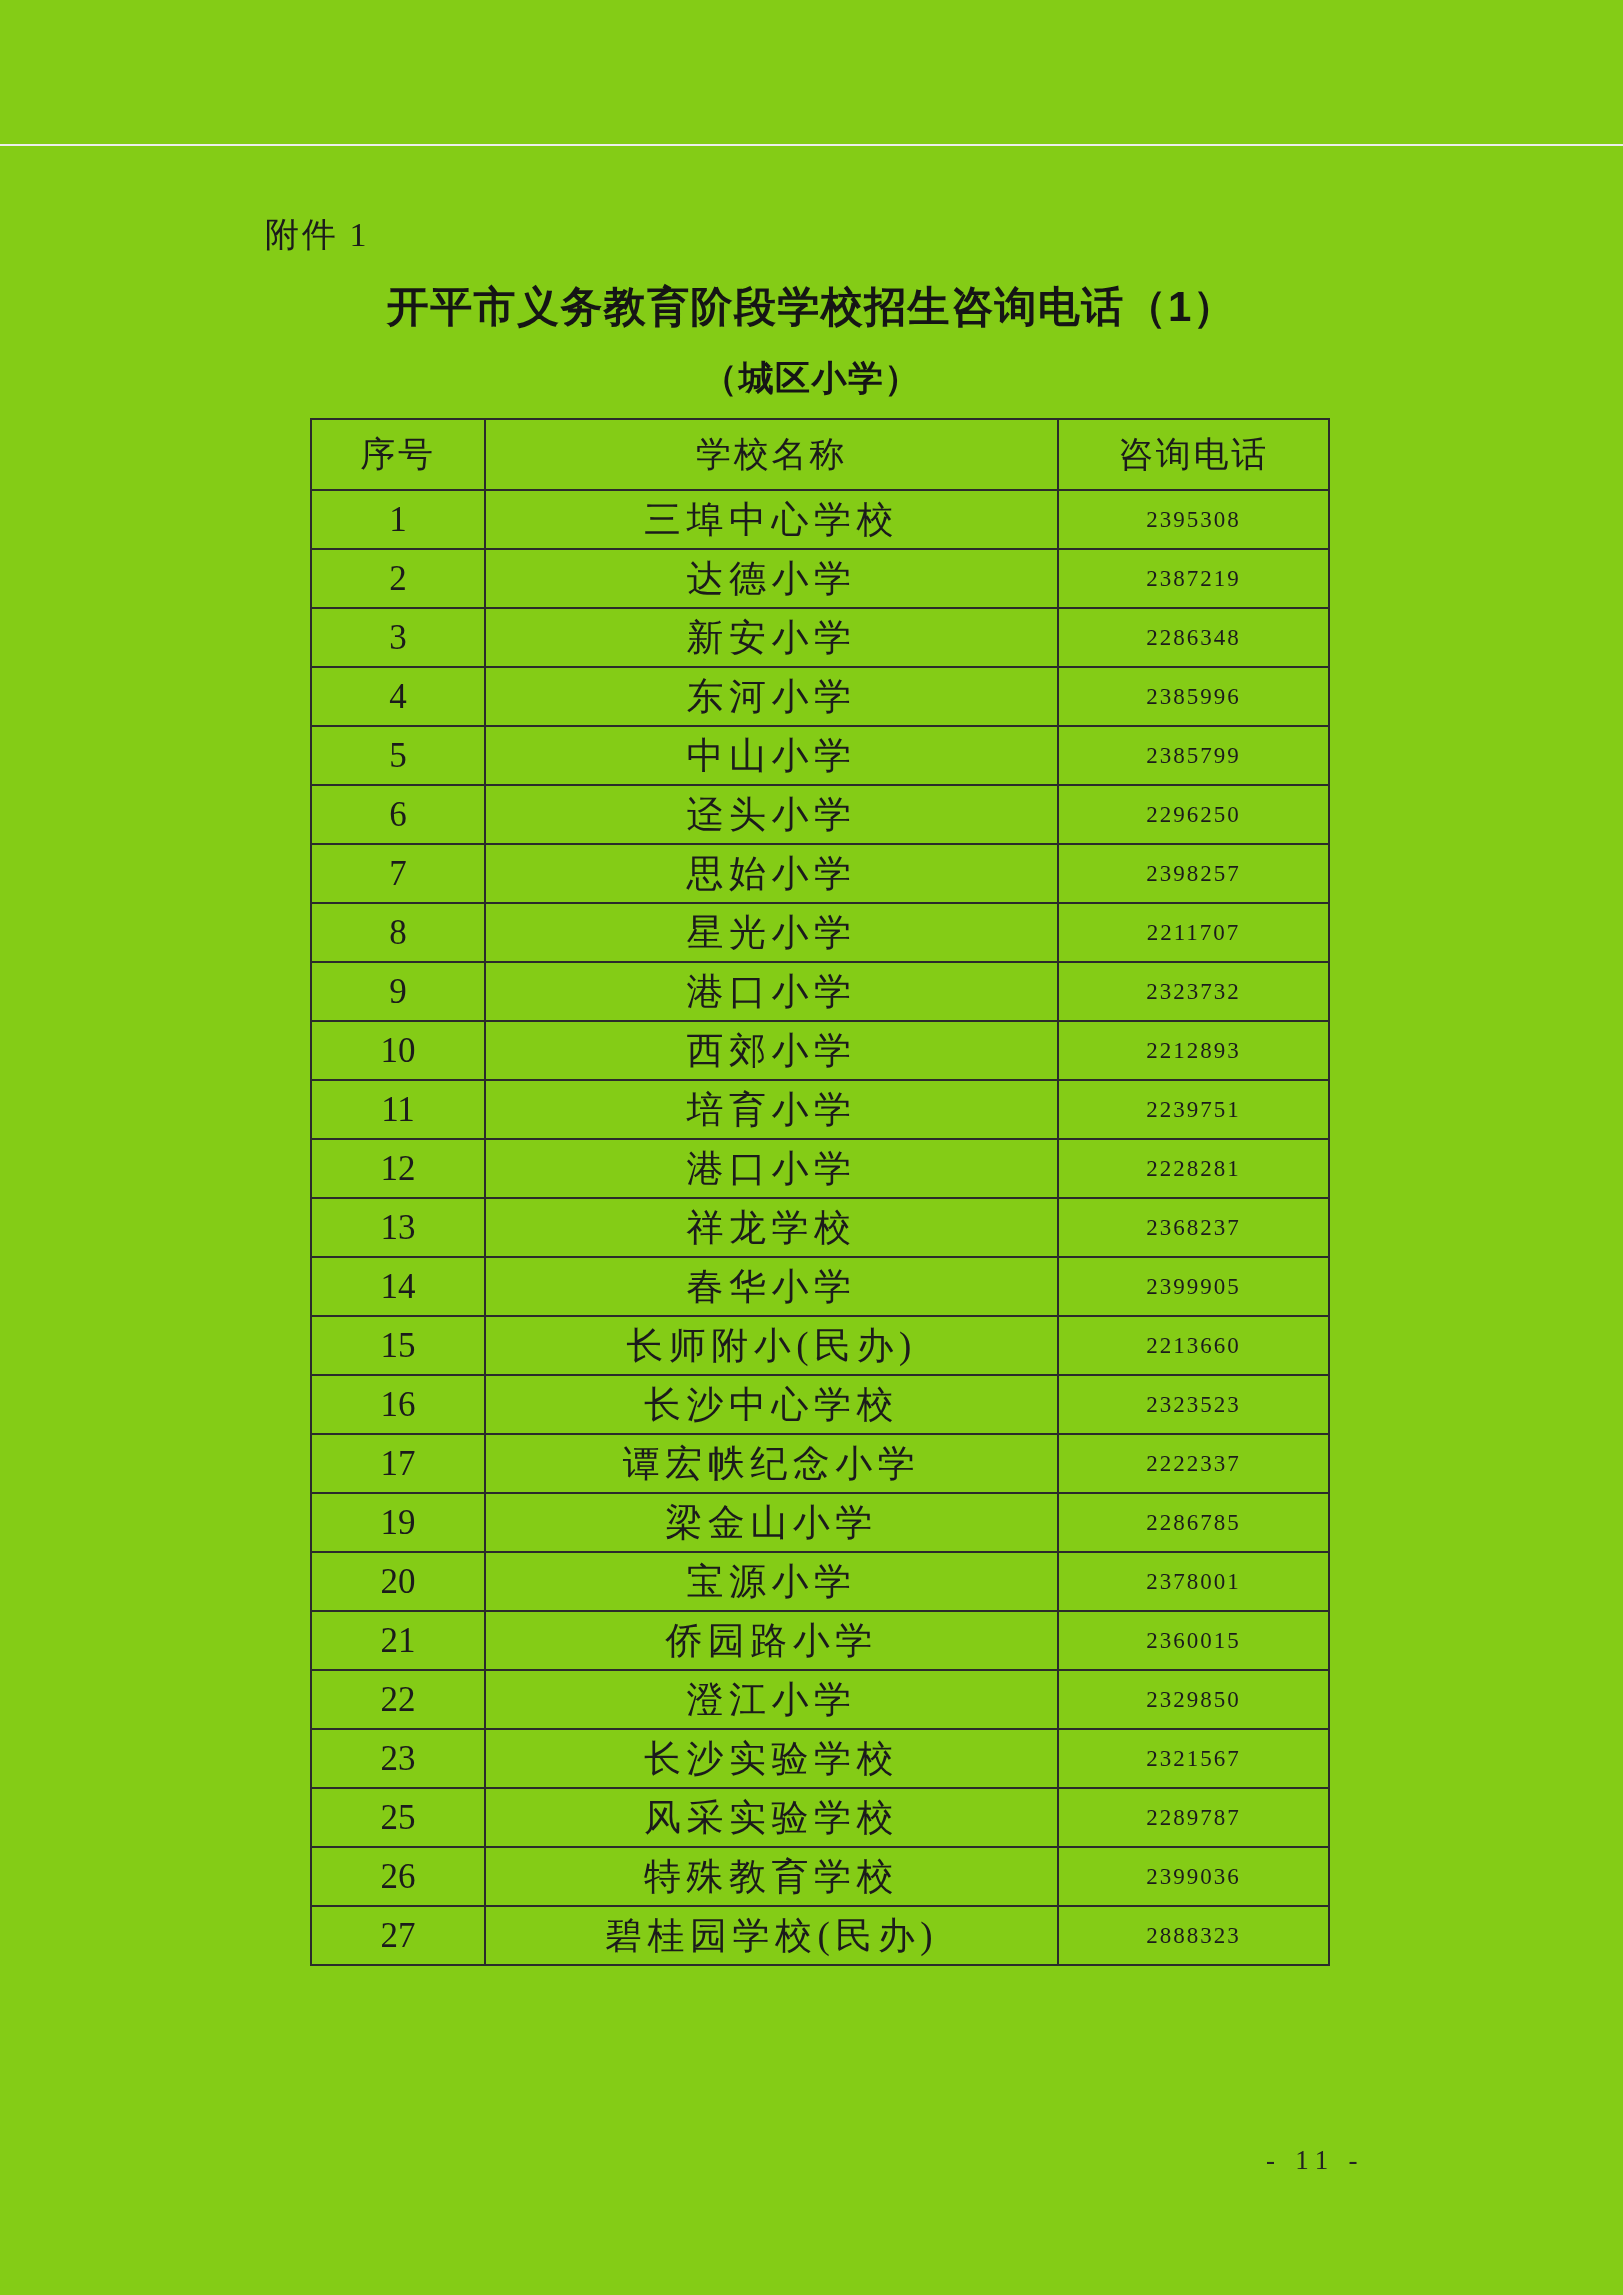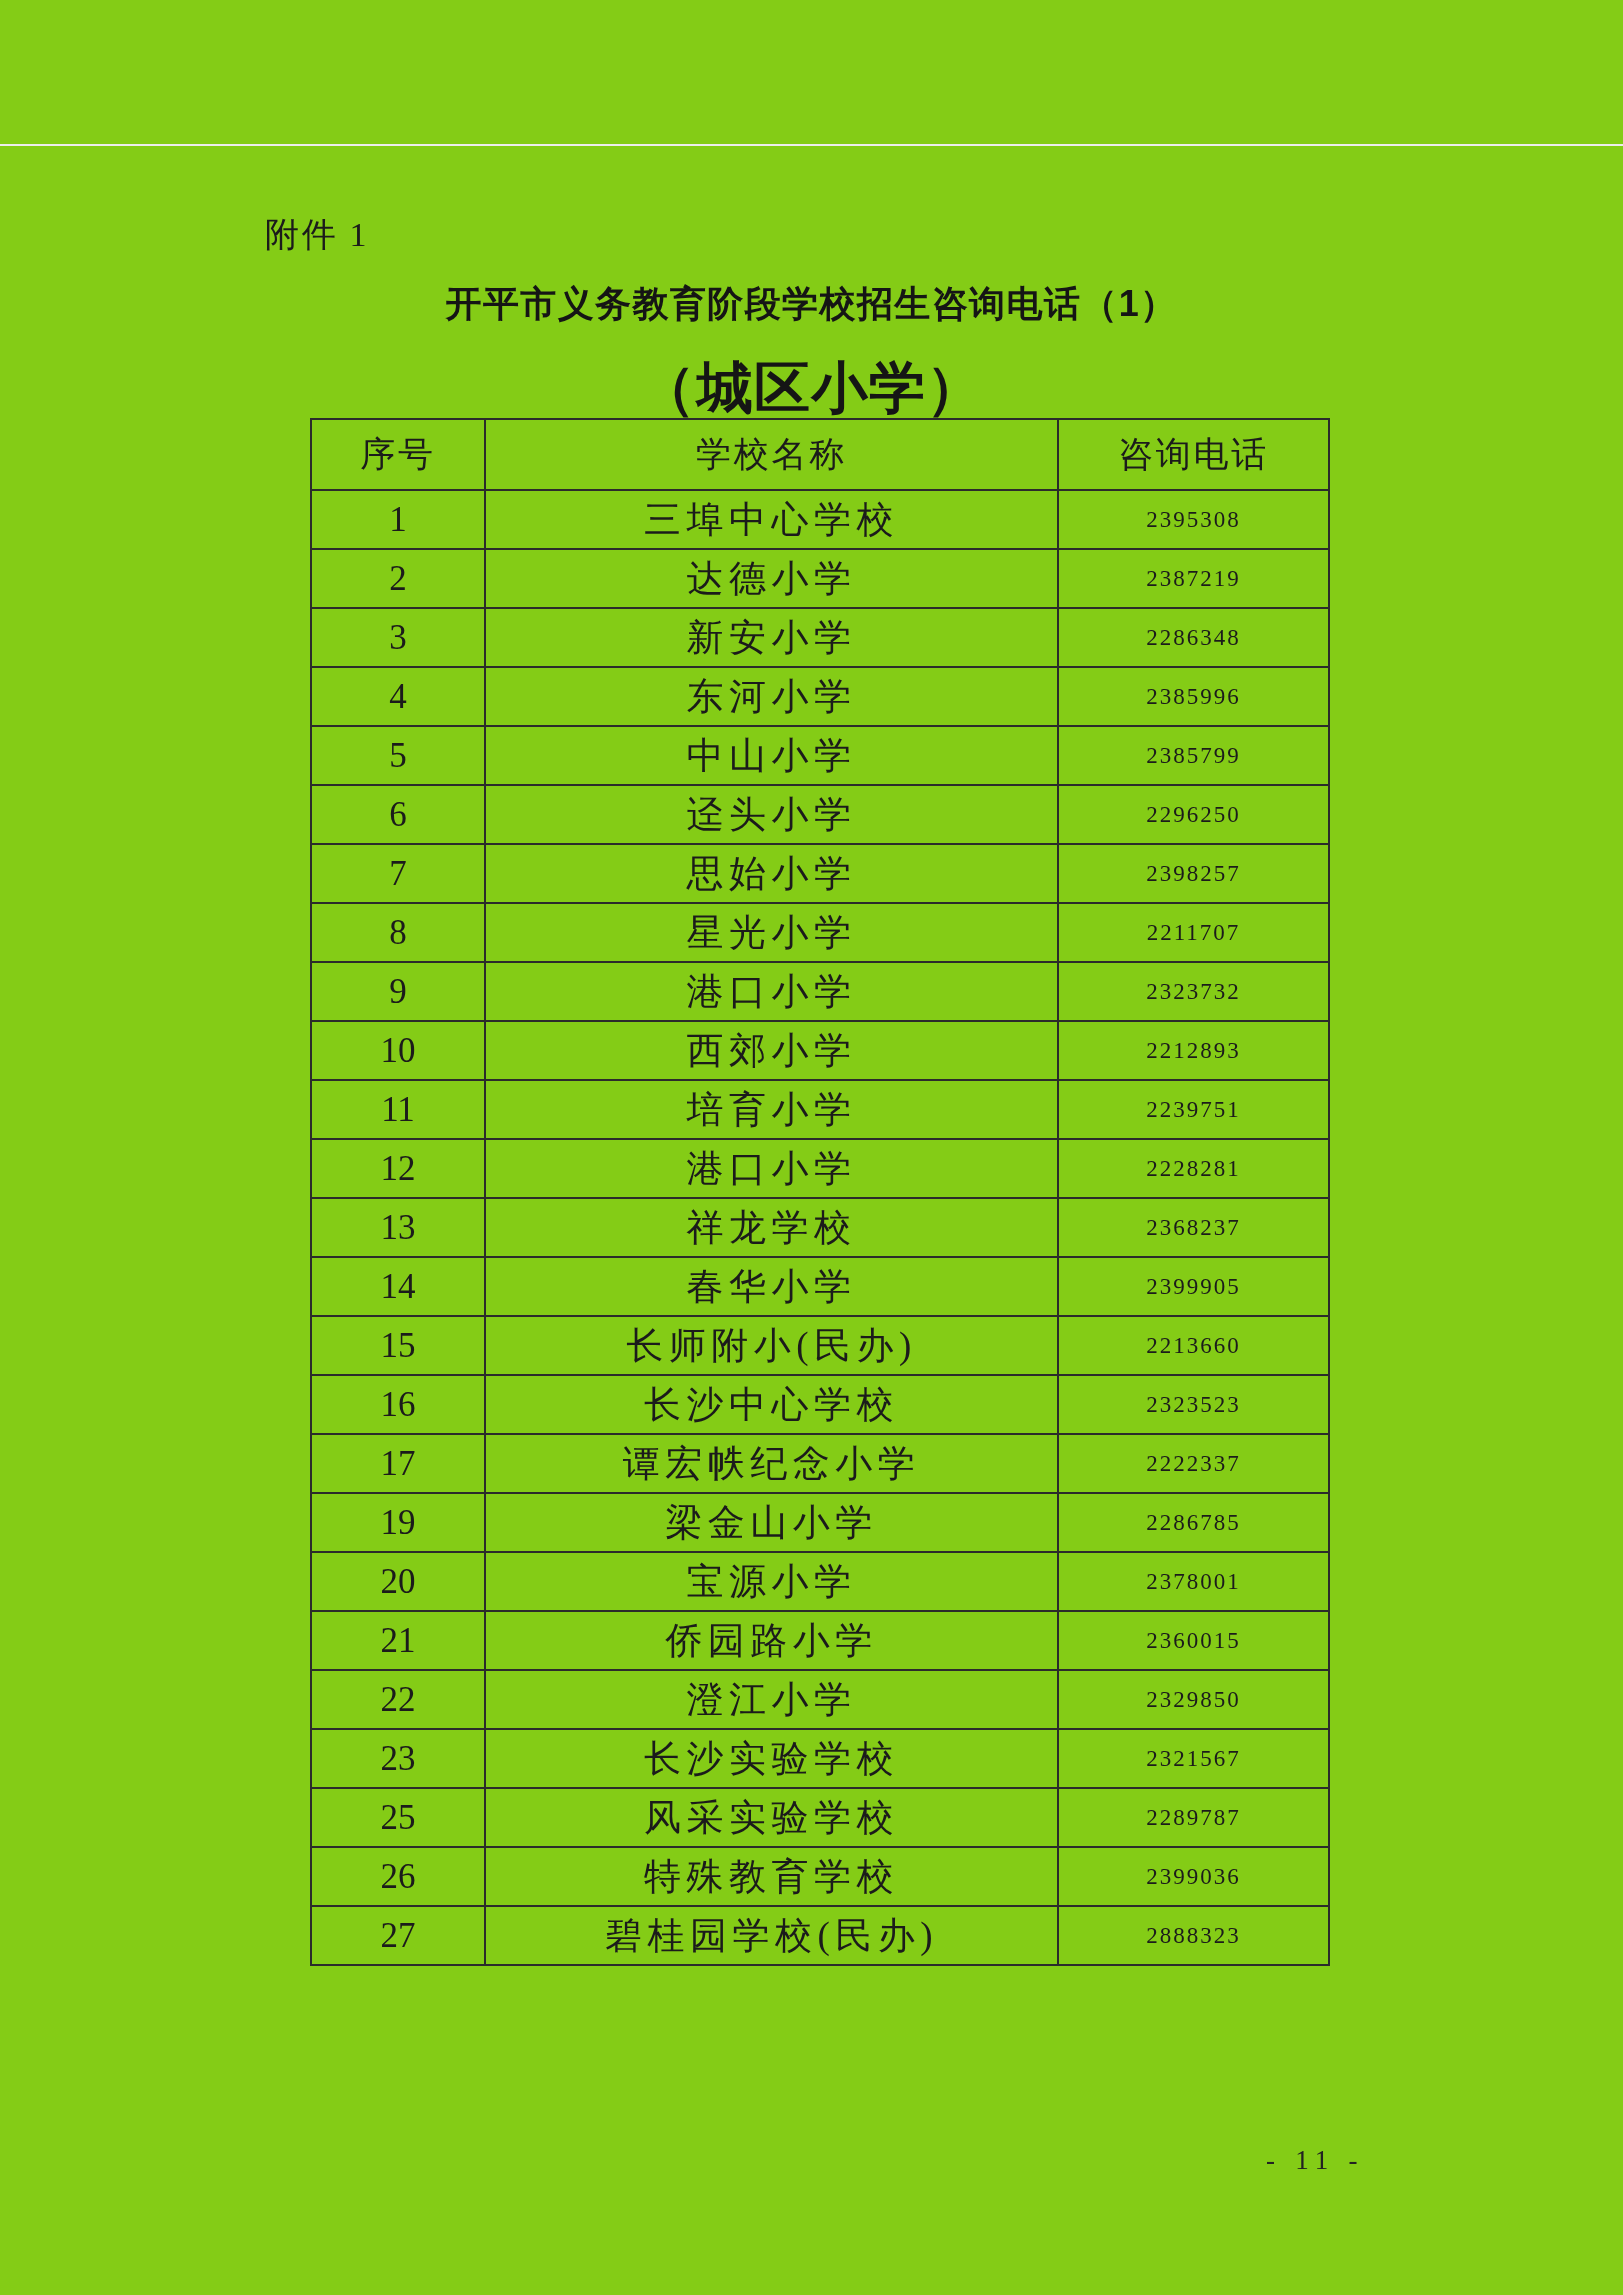--- a/index.html
+++ b/index.html
@@ -25,33 +25,33 @@
     letter-spacing: 2.7px;
     line-height: 1.1;
   }
   .title {
     position: absolute;
     top: 286px; left: 0;
     width: 100%;
     text-align: center;
     font-family: "Liberation Sans", "DejaVu Sans", sans-serif;
     font-weight: 700;
-    font-size: 36px;
+    font-size: 42px;
     letter-spacing: 1.4px;
     color: #151515;
     line-height: 1;
   }
   .subtitle {
     position: absolute;
     top: 360px; left: 0;
     width: 100%;
     text-align: center;
     font-family: "Liberation Sans", "DejaVu Sans", sans-serif;
     font-weight: 700;
-    font-size: 56px;
+    font-size: 35px;
     letter-spacing: 1.4px;
     color: #151515;
     line-height: 1;
   }
   table.tbl {
     position: absolute;
     left: 310px; top: 418px;
     width: 1017px;
     border-collapse: collapse;
     table-layout: fixed;

